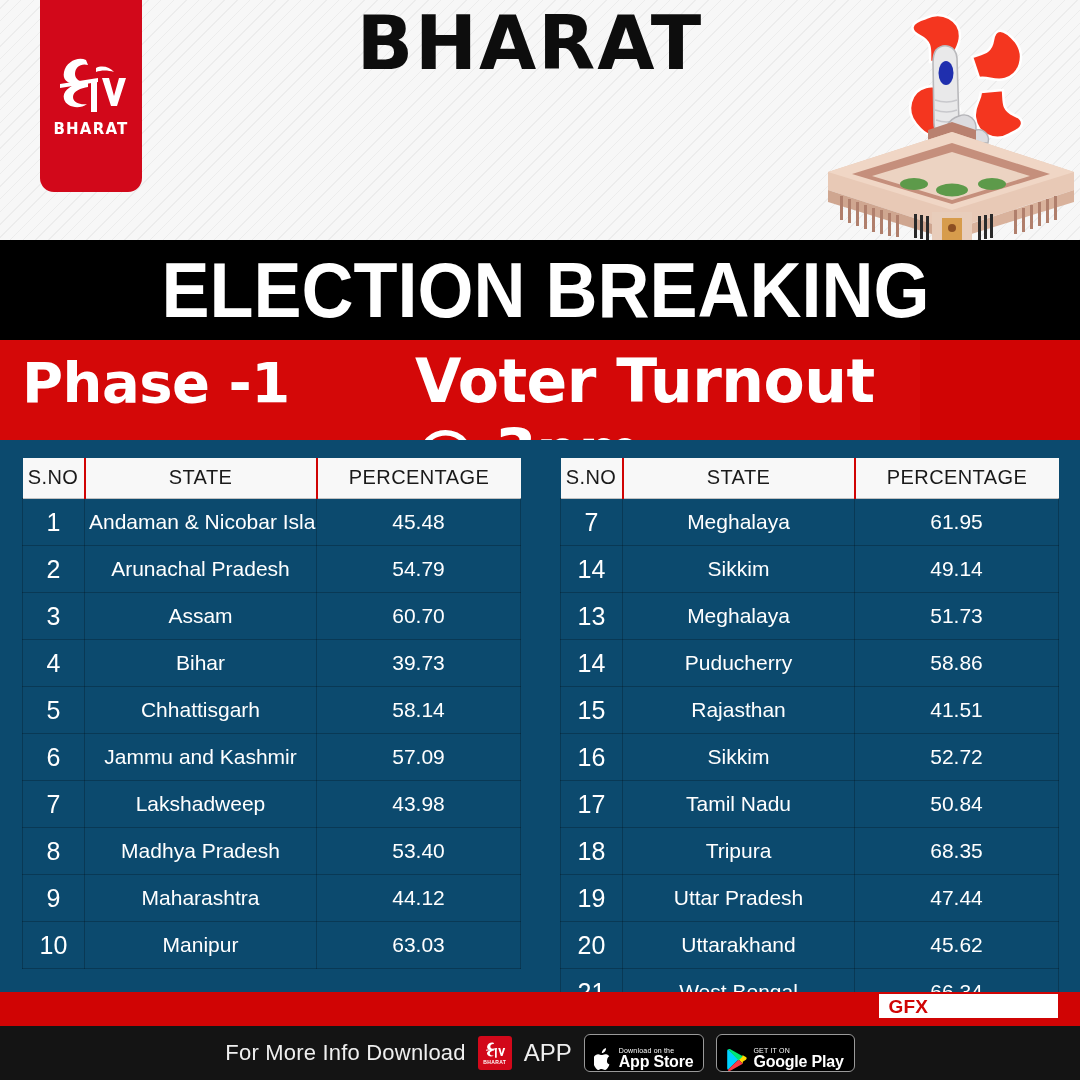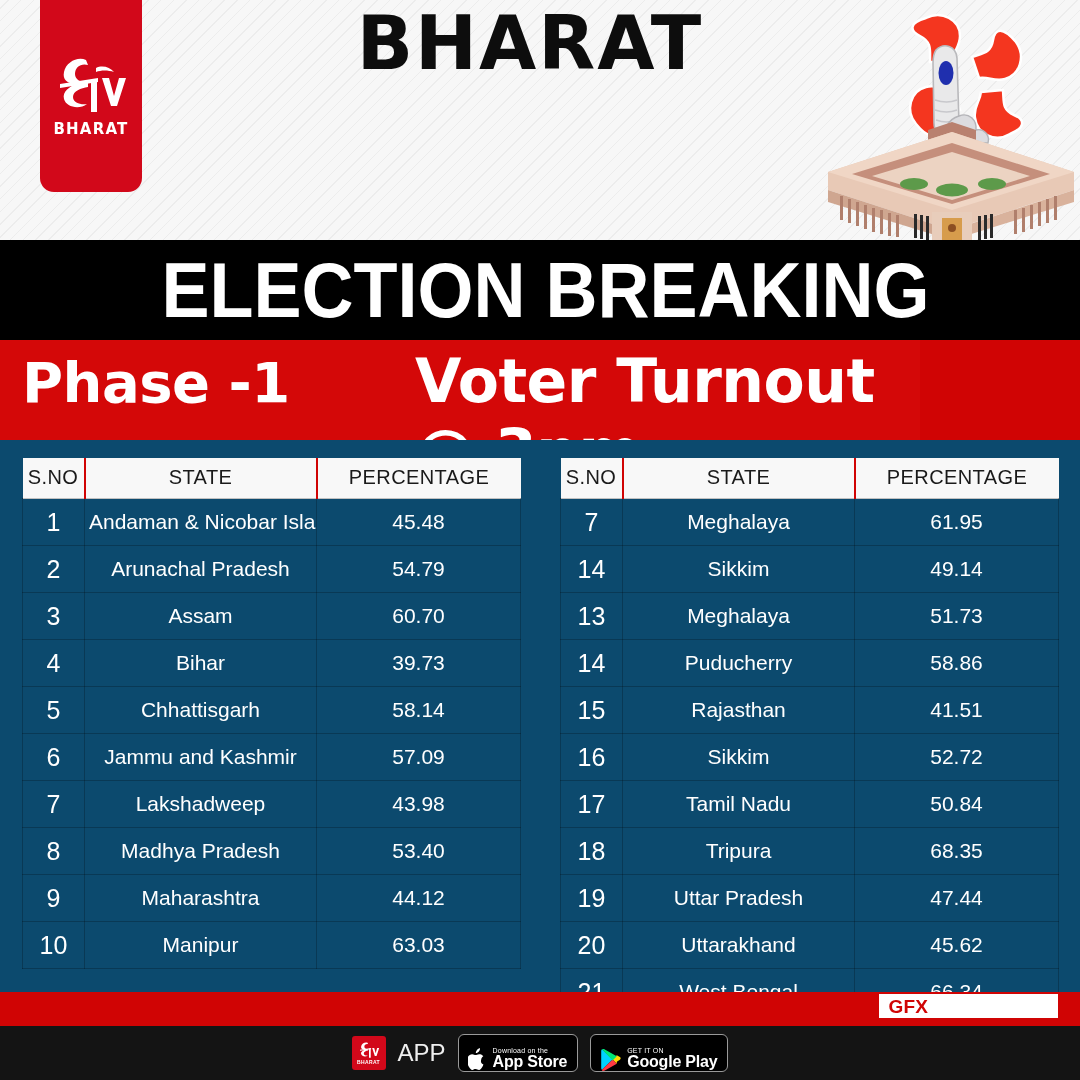--- a/index.html
+++ b/index.html
@@ -413,20 +413,21 @@
 </div>
 
 <div class="gfx-strip">
   <div class="gfx-badge">
     <div class="gfx-box">GFX</div>
     <div class="gfx-name">ETV BHARAT</div>
   </div>
 </div>
 
 <div class="footer-bar">
+  <span class="fm-text">For More Info Download</span>
 
   <span class="fm-etv">
     <svg viewBox="0 0 78 62">
       <g fill="#ffffff">
         <path d="M34 6 C26 2, 14 8, 12 18 C10 27, 18 31, 25 29 C18 33, 10 37, 12 45
                  C14 53, 27 56, 35 50 C29 51, 21 49, 21 43 C21 37, 29 34, 36 33
                  L36 29 C29 28, 23 26, 23 20 C23 13, 29 9, 36 11 Z"></path>
         <path d="M8 30 L46 24 L46 28 L8 34 Z"></path>
         <path d="M39 26 L45 26 L45 58 L39 58 Z"></path>
         <path d="M50 24 L57 24 L62 42 L67 24 L74 24 L65 52 L59 52 Z"></path>

